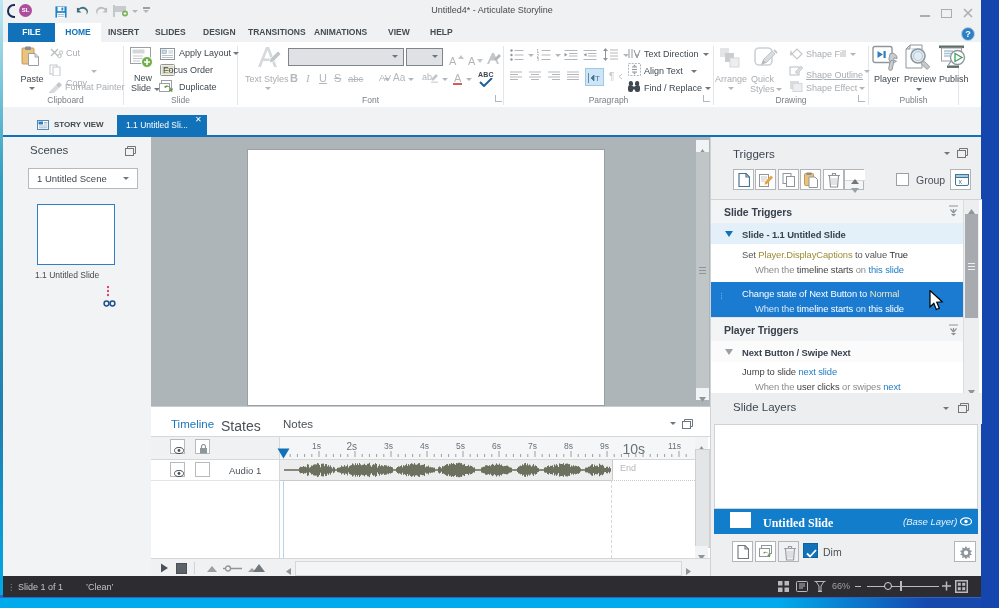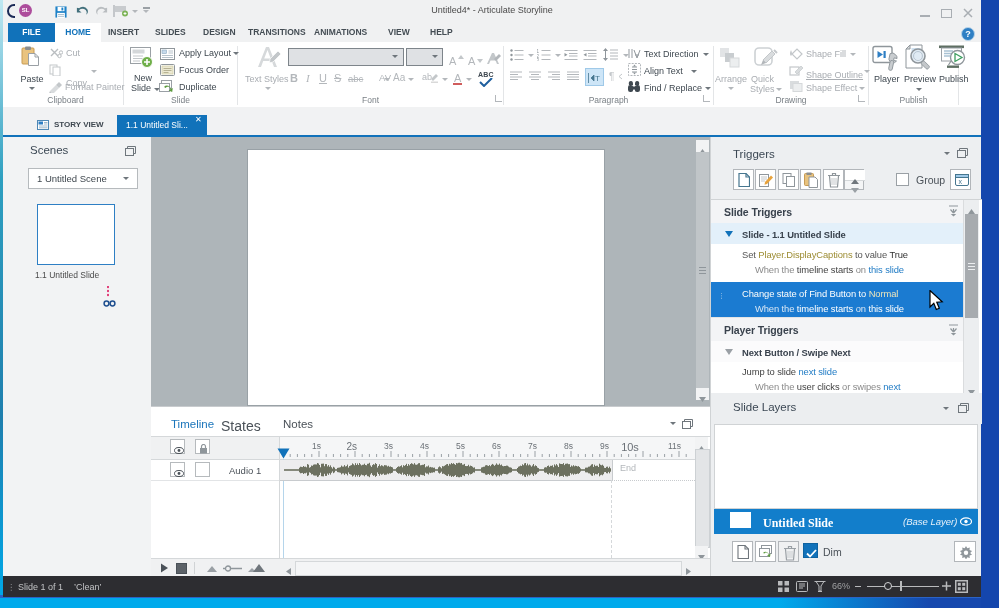--- a/index.html
+++ b/index.html
@@ -136,21 +136,21 @@
         <rect x="2" y="2" width="4.5" height="3.5" fill="#c5d9ea" stroke="#8aa9bf" stroke-width="0.6"></rect>
         <path d="M8.5 3 h4.5 M8.5 5 h4.5 M2 7.5 h11 M2 9.5 h11" stroke="#b0bcc5" stroke-width="0.9"></path>
       </svg>
   <div class="abs rtxt" style="left:176px;top:6px;">Apply Layout</div>
   <span class="arr abs" style="left:230px;top:10px;"></span>
   <svg class="abs" style="left:157px;top:22px" width="15" height="12" viewBox="0 0 15 12">
         <rect x="0.5" y="0.5" width="14" height="11" rx="1" fill="#fff" stroke="#8f969b"></rect>
         <rect x="2" y="2" width="11" height="8" fill="#ece9d2" stroke="#cfcaa2" stroke-width="0.7"></rect>
         <path d="M3.5 4.5 h8 M3.5 6.5 h8 M3.5 8.5 h5" stroke="#a8a384" stroke-width="0.8"></path>
       </svg>
-  <div class="abs rtxt" style="left:176px;top:23px;">Focus Order</div>
+  <div class="abs rtxt" style="left:160px;top:23px;">Focus Order</div>
   <svg class="abs" style="left:156px;top:38px" width="16" height="14" viewBox="0 0 16 14">
         <rect x="2.5" y="0.5" width="10" height="8" fill="#fff" stroke="#9aa0a5"></rect>
         <rect x="0.5" y="3.5" width="10" height="8" fill="#fff" stroke="#9aa0a5"></rect>
         <path d="M5 7 a4 4 0 0 1 7 2 l1.8 -1 -0.6 4 -3.6 -1.6 1.7 -0.9 a2.5 2.5 0 0 0 -4.6 -1.6 Z" fill="#5d9b3f"></path>
       </svg>
   <div class="abs rtxt" style="left:176px;top:40px;">Duplicate</div>
 
   <svg class="abs" style="left:253px;top:3px" width="26" height="24" viewBox="0 0 26 24">
         <path d="M2 22 L10 2 L13 2 L21 22 L18 22 L15.7 16 L7.2 16 L5 22 Z M8.2 13.4 L14.7 13.4 L11.5 5 Z" fill="#d6d9db"></path>
         <path d="M14 14 L22 6 L25 9 L17 17 L13.5 17.8 Z" fill="#c3c7ca" stroke="#fff" stroke-width="0.7"></path>
@@ -415,21 +415,21 @@
   <div class="abs" style="left:128px;top:30px;width:416px;height:22px;background:#f5f6f7;border-bottom:1px solid #d5d8da;">
     <div class="abs" style="left:12px;top:4px;width:30px;text-align:right;font-size:8.5px;color:#6a7076;">1s</div>
         <div class="abs" style="left:48px;top:4px;width:30px;text-align:right;font-size:10px;color:#6a7076;">2s</div>
         <div class="abs" style="left:84px;top:4px;width:30px;text-align:right;font-size:8.5px;color:#6a7076;">3s</div>
         <div class="abs" style="left:120px;top:4px;width:30px;text-align:right;font-size:8.5px;color:#6a7076;">4s</div>
         <div class="abs" style="left:156px;top:4px;width:30px;text-align:right;font-size:8.5px;color:#6a7076;">5s</div>
         <div class="abs" style="left:192px;top:4px;width:30px;text-align:right;font-size:8.5px;color:#6a7076;">6s</div>
         <div class="abs" style="left:228px;top:4px;width:30px;text-align:right;font-size:8.5px;color:#6a7076;">7s</div>
         <div class="abs" style="left:264px;top:4px;width:30px;text-align:right;font-size:8.5px;color:#6a7076;">8s</div>
         <div class="abs" style="left:300px;top:4px;width:30px;text-align:right;font-size:8.5px;color:#6a7076;">9s</div>
-        <div class="abs" style="left:336px;top:4px;width:30px;text-align:center;font-size:11px;color:#6a7076;">10s</div>
+        <div class="abs" style="left:336px;top:4px;width:30px;text-align:right;font-size:14px;color:#6a7076;">10s</div>
         <div class="abs" style="left:372px;top:4px;width:30px;text-align:right;font-size:8.5px;color:#6a7076;">11s</div>
     <svg class="abs" style="left:0;top:0" width="416" height="21" viewBox="0 0 416 21">
           <path d="M4.0 20V14M11.2 20V17M18.4 20V17M25.6 20V17M32.8 20V17M40.0 20V14M47.2 20V17M54.4 20V17M61.6 20V17M68.8 20V17M76.0 20V14M83.2 20V17M90.4 20V17M97.6 20V17M104.8 20V17M112.0 20V14M119.2 20V17M126.4 20V17M133.6 20V17M140.8 20V17M148.0 20V14M155.2 20V17M162.4 20V17M169.6 20V17M176.8 20V17M184.0 20V14M191.2 20V17M198.4 20V17M205.6 20V17M212.8 20V17M220.0 20V14M227.2 20V17M234.4 20V17M241.6 20V17M248.8 20V17M256.0 20V14M263.2 20V17M270.4 20V17M277.6 20V17M284.8 20V17M292.0 20V14M299.2 20V17M306.4 20V17M313.6 20V17M320.8 20V17M328.0 20V14M335.2 20V17M342.4 20V17M349.6 20V17M356.8 20V17M364.0 20V14M371.2 20V17M378.4 20V17M385.6 20V17M392.8 20V17M400.0 20V14M407.2 20V17" stroke="#9aa0a5" stroke-width="1" fill="none"></path>
         </svg>
   </div>
 
   <svg class="abs" style="left:126px;top:41px;z-index:5" width="13" height="11" viewBox="0 0 13 11">
         <path d="M0.5 0.5 h12 L6.5 10.5 Z" fill="#1172ba"></path>
       </svg>
   <div class="abs" style="left:132px;top:52px;width:1px;height:99px;background:#b5d5eb;"></div>
@@ -551,21 +551,21 @@
     <div class="abs" style="left:0;top:23px;width:252px;height:21px;background:#e3f0fa;">
       <svg class="abs" style="left:14px;top:7px" width="8" height="7">
             <path d="M0 1 L8 1 L4 7 Z" fill="#1172ba"></path>
           </svg>
       <div class="abs" style="left:31px;top:6px;font-size:9.4px;letter-spacing:-0.1px;font-weight:bold;color:#39424d;">Slide - 1.1 Untitled Slide</div>
     </div>
     <div class="abs" style="left:31px;top:49px;font-size:9.4px;letter-spacing:-0.1px;color:#555;">Set <span style="color:#9d8d34;">Player.DisplayCaptions</span> to value <span style="color:#333;">True</span></div>
     <div class="abs" style="left:44px;top:64px;font-size:9.4px;letter-spacing:-0.1px;color:#8a8a8a;">When the <span style="color:#444;">timeline starts</span> on <span style="color:#1e7ac4;">this slide</span></div>
     <div class="abs" style="left:0;top:82px;width:252px;height:35px;background:#1b7bd1;">
       <div class="abs" style="left:7px;top:12px;width:2px;height:10px;color:#bcd7ee;font-size:7px;line-height:3.5px;">⋮</div>
-      <div class="abs" style="left:31px;top:6px;font-size:9.4px;letter-spacing:-0.1px;color:#fdfdfb;">Change state of <span style="color:#fff;">Find Button</span> to <span style="color:#ece5bc;">Normal</span></div>
+      <div class="abs" style="left:31px;top:6px;font-size:9.4px;letter-spacing:-0.1px;color:#fdfdfb;">Change state of <span style="color:#fff;">Next Button</span> to <span style="color:#ece5bc;">Normal</span></div>
       <div class="abs" style="left:44px;top:21px;font-size:9.4px;letter-spacing:-0.1px;color:#d7e6f4;">When the <span style="color:#fff;">timeline starts</span> on <span style="color:#fff;">this slide</span></div>
     </div>
     <div class="abs" style="left:0;top:117px;width:252px;height:24px;background:#f3f4f6;border-bottom:1px solid #e2e4e6;border-top:1px solid #e2e4e6;">
       <div class="abs" style="left:13px;top:6px;font-size:10.5px;letter-spacing:-0.1px;font-weight:bold;color:#39424d;">Player Triggers</div>
       <svg class="abs" style="left:237px;top:6px" width="11" height="12" viewBox="0 0 11 12">
             <path d="M1 1 H10 M5.5 8 L2.5 4.5 M5.5 8 L8.5 4.5 M5.5 4 v4" stroke="#8f969b" stroke-width="1.2" fill="none"></path>
             <path d="M5.5 11.5 L2.8 9 H8.2 Z" fill="#8f969b"></path>
           </svg>
     </div>
     <div class="abs" style="left:0;top:141px;width:252px;height:21px;background:#fbfbfc;">
@@ -632,21 +632,21 @@
   <div class="abs" style="left:112px;top:409px;font-size:10.5px;color:#4a5158;">Dim</div>
   <div class="abs" style="left:243px;top:404px;width:22px;height:21px;background:#fff;border:1px solid #b2b6ba;box-sizing:border-box;"><svg style="margin:3px 0 0 4px" width="14" height="14" viewBox="0 0 14 14">
           <path d="M7 1 L8.3 3.2 L10.8 2.5 L10.5 5 L13 6 L11.2 7.9 L13 9.8 L10.5 10.5 L10.8 13 L8.3 12.3 L7 14.5 L5.7 12.3 L3.2 13 L3.5 10.5 L1 9.8 L2.8 7.9 L1 6 L3.5 5 L3.2 2.5 L5.7 3.2 Z" fill="#8f969b"></path>
           <circle cx="7" cy="7.8" r="2.2" fill="#fff"></circle>
         </svg></div>
 </div>
 
 <div class="abs" style="left:0;top:576px;width:978px;height:21px;background:#2d2d31;">
   <div class="abs" style="left:4px;top:6px;font-size:8.5px;color:#8e8f91;">⋮</div>
   <div class="abs" style="left:15px;top:6px;font-size:9px;color:#c2c3c5;">Slide 1 of 1</div>
-  <div class="abs" style="left:71px;top:6px;font-size:9px;color:#c2c3c5;">’Clean’</div>
+  <div class="abs" style="left:83px;top:6px;font-size:9px;color:#c2c3c5;">’Clean’</div>
   <svg class="abs" style="left:775px;top:5px" width="11" height="11" viewBox="0 0 11 11">
         <rect x="0" y="0" width="4.5" height="4.5" fill="#b9babc"></rect>
         <rect x="6.5" y="0" width="4.5" height="4.5" fill="#b9babc"></rect>
         <rect x="0" y="6.5" width="4.5" height="4.5" fill="#b9babc"></rect>
         <rect x="6.5" y="6.5" width="4.5" height="4.5" fill="#b9babc"></rect>
       </svg>
   <svg class="abs" style="left:793px;top:5px" width="12" height="11" viewBox="0 0 12 11">
         <rect x="0.5" y="0.5" width="11" height="10" rx="1" fill="none" stroke="#b9babc"></rect>
         <path d="M3 3 h6 M3 5 h6 M3 7 h4" stroke="#b9babc"></path>
       </svg>

